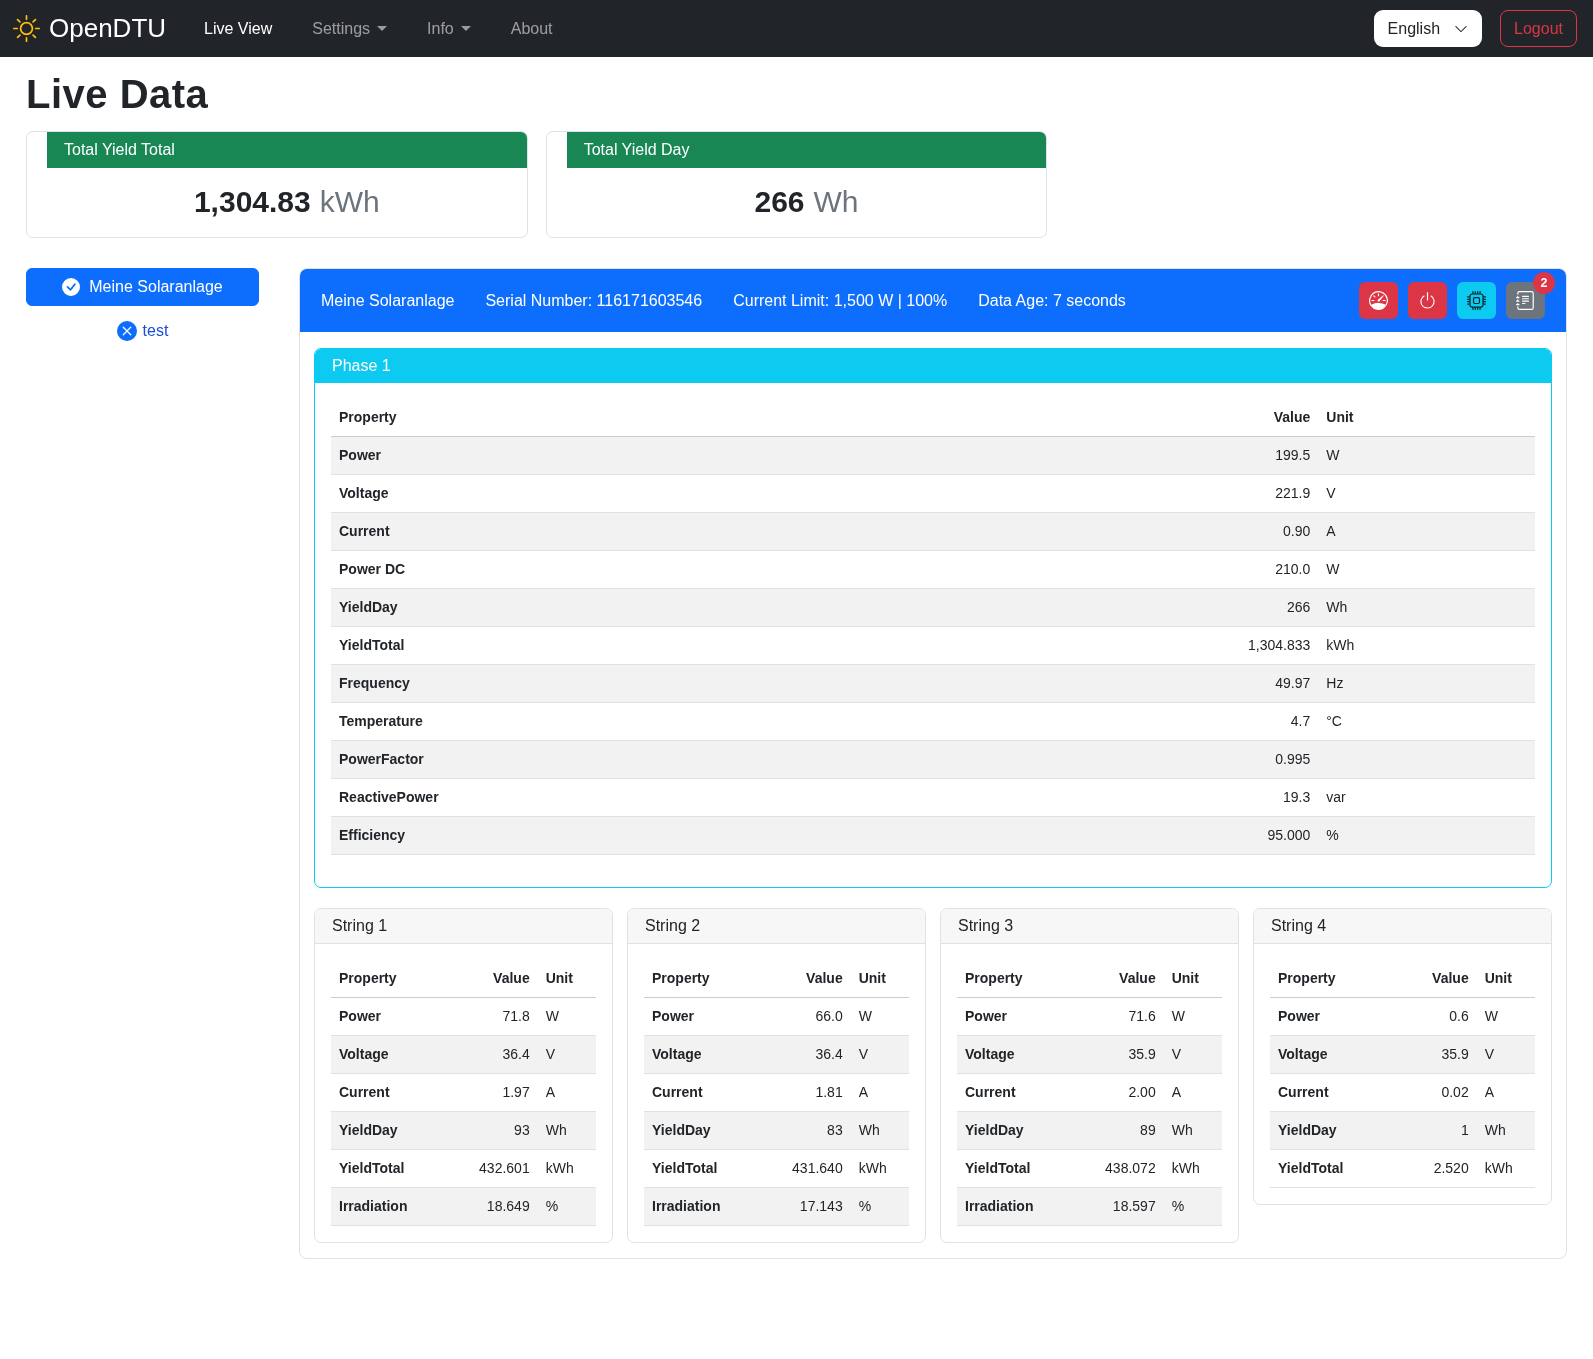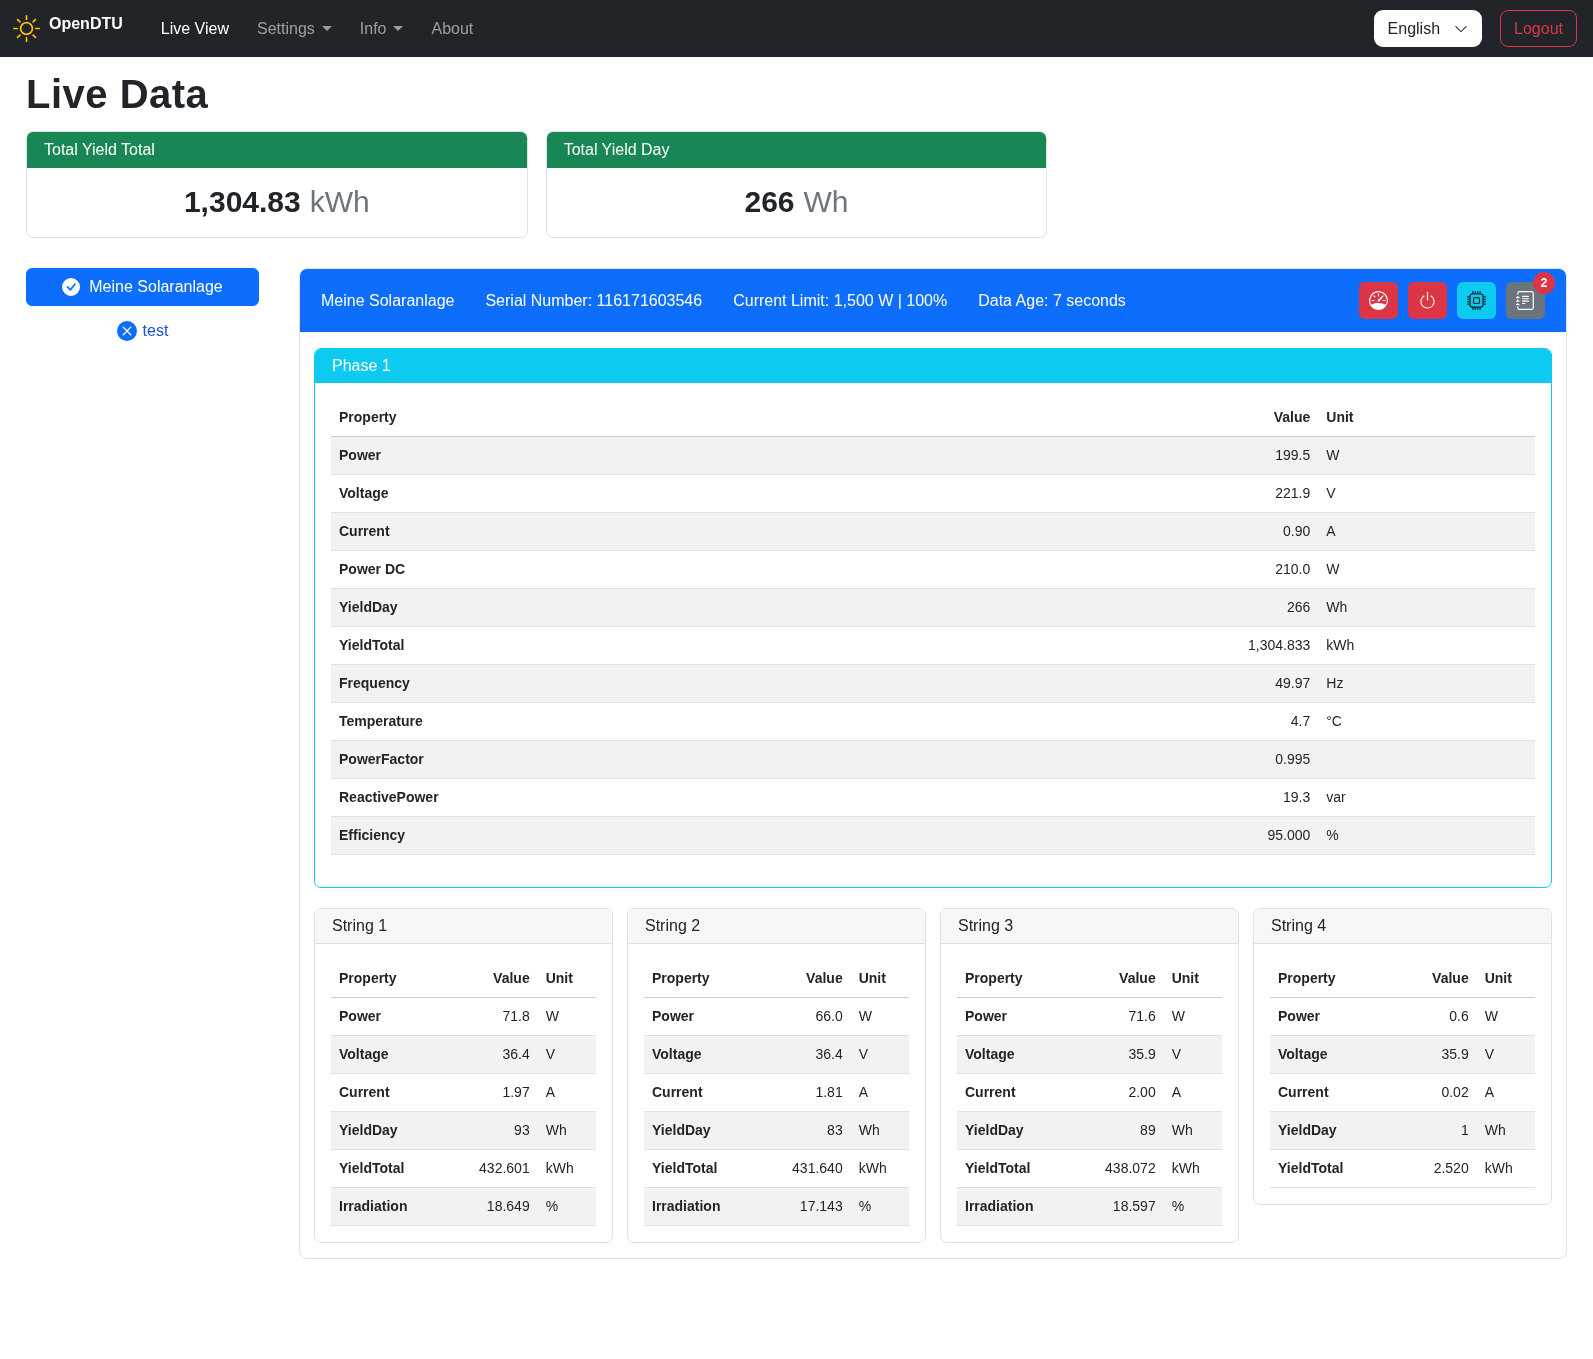--- a/index.html
+++ b/index.html
@@ -7,42 +7,42 @@
   body {
     width: 1593px; min-height: 1359px;
     font-family: "Liberation Sans", sans-serif;
     color: #212529; font-size: 16px;
   }
   
   .navbar {
     background:#212529; height:57px; display:flex; align-items:center;
     padding:0 16px 0 13px;
   }
-  .brand { display:flex; gap:9px; color:#fff; font-size:16px; font-weight:bold; margin-right:24px; cursor:pointer;}
+  .brand { display:flex; align-items:center; gap:9px; color:#fff; font-size:26px; font-weight:normal; margin-right:24px; cursor:pointer;}
   .brand svg { width:27px; height:27px; }
-  .nav-links { display:flex; align-items:center; gap:0; }
+  .nav-links { display:flex; align-items:center; gap:12px; }
   .nav-link { color:rgba(255,255,255,.55); padding:8px 14px; cursor:pointer; display:flex; align-items:center; }
   .nav-link.active { color:#fff; }
   .caret { display:inline-block; margin-left:7px; border-top:5px solid currentColor; border-right:5px solid transparent; border-left:5px solid transparent; }
   .nav-right { margin-left:auto; display:flex; align-items:center; gap:18px; }
   .lang-select {
     background:#fff; color:#212529; border-radius:9px; height:37px;
     display:flex; align-items:center; gap:14px; padding:0 14px; cursor:pointer;
   }
   .lang-select svg { width:14px; height:14px; }
   .logout-btn {
     background:transparent; color:#dc3545; border:1px solid #dc3545; border-radius:8px;
     height:37px; padding:0 13px; font-size:16px; font-family:inherit; cursor:pointer;
   }
   
   .container { padding:0 26px; }
   h1.page-title { font-size:40px; font-weight:700; margin:15px 0 14px 0; letter-spacing:.5px; }
   
   .summary-row { display:grid; grid-template-columns:1fr 1fr 1fr; gap:18px; }
-  .s-card { border:1px solid #dee2e6; border-radius:7px; overflow:hidden; background:#fff; }
+  .s-card { border:1px solid #dee2e6; border-radius:7px; overflow:hidden; background:#fff;padding-left:20px; }
   .s-card .s-head { background:#198754; color:#fff; padding:9px 17px; font-size:16px; }
   .s-card .s-body { text-align:center; padding:17px 16px 18px; }
   .s-value { font-size:30px; font-weight:600; color:#212529; }
   .s-unit { font-size:30px; font-weight:500; color:#6c757d; margin-left:9px; }
   
   .main-row { display:flex; gap:40px; margin-top:30px; align-items:flex-start; padding-bottom:14px; }
   .sidebar { width:233px; flex:none; }
   .inv-select-btn {
     width:100%; background:#0d6efd; border:1px solid #0d6efd; color:#fff; border-radius:6px;
     height:38px; font-size:16px; font-family:inherit; display:flex; align-items:center; justify-content:center; gap:9px; cursor:pointer;

